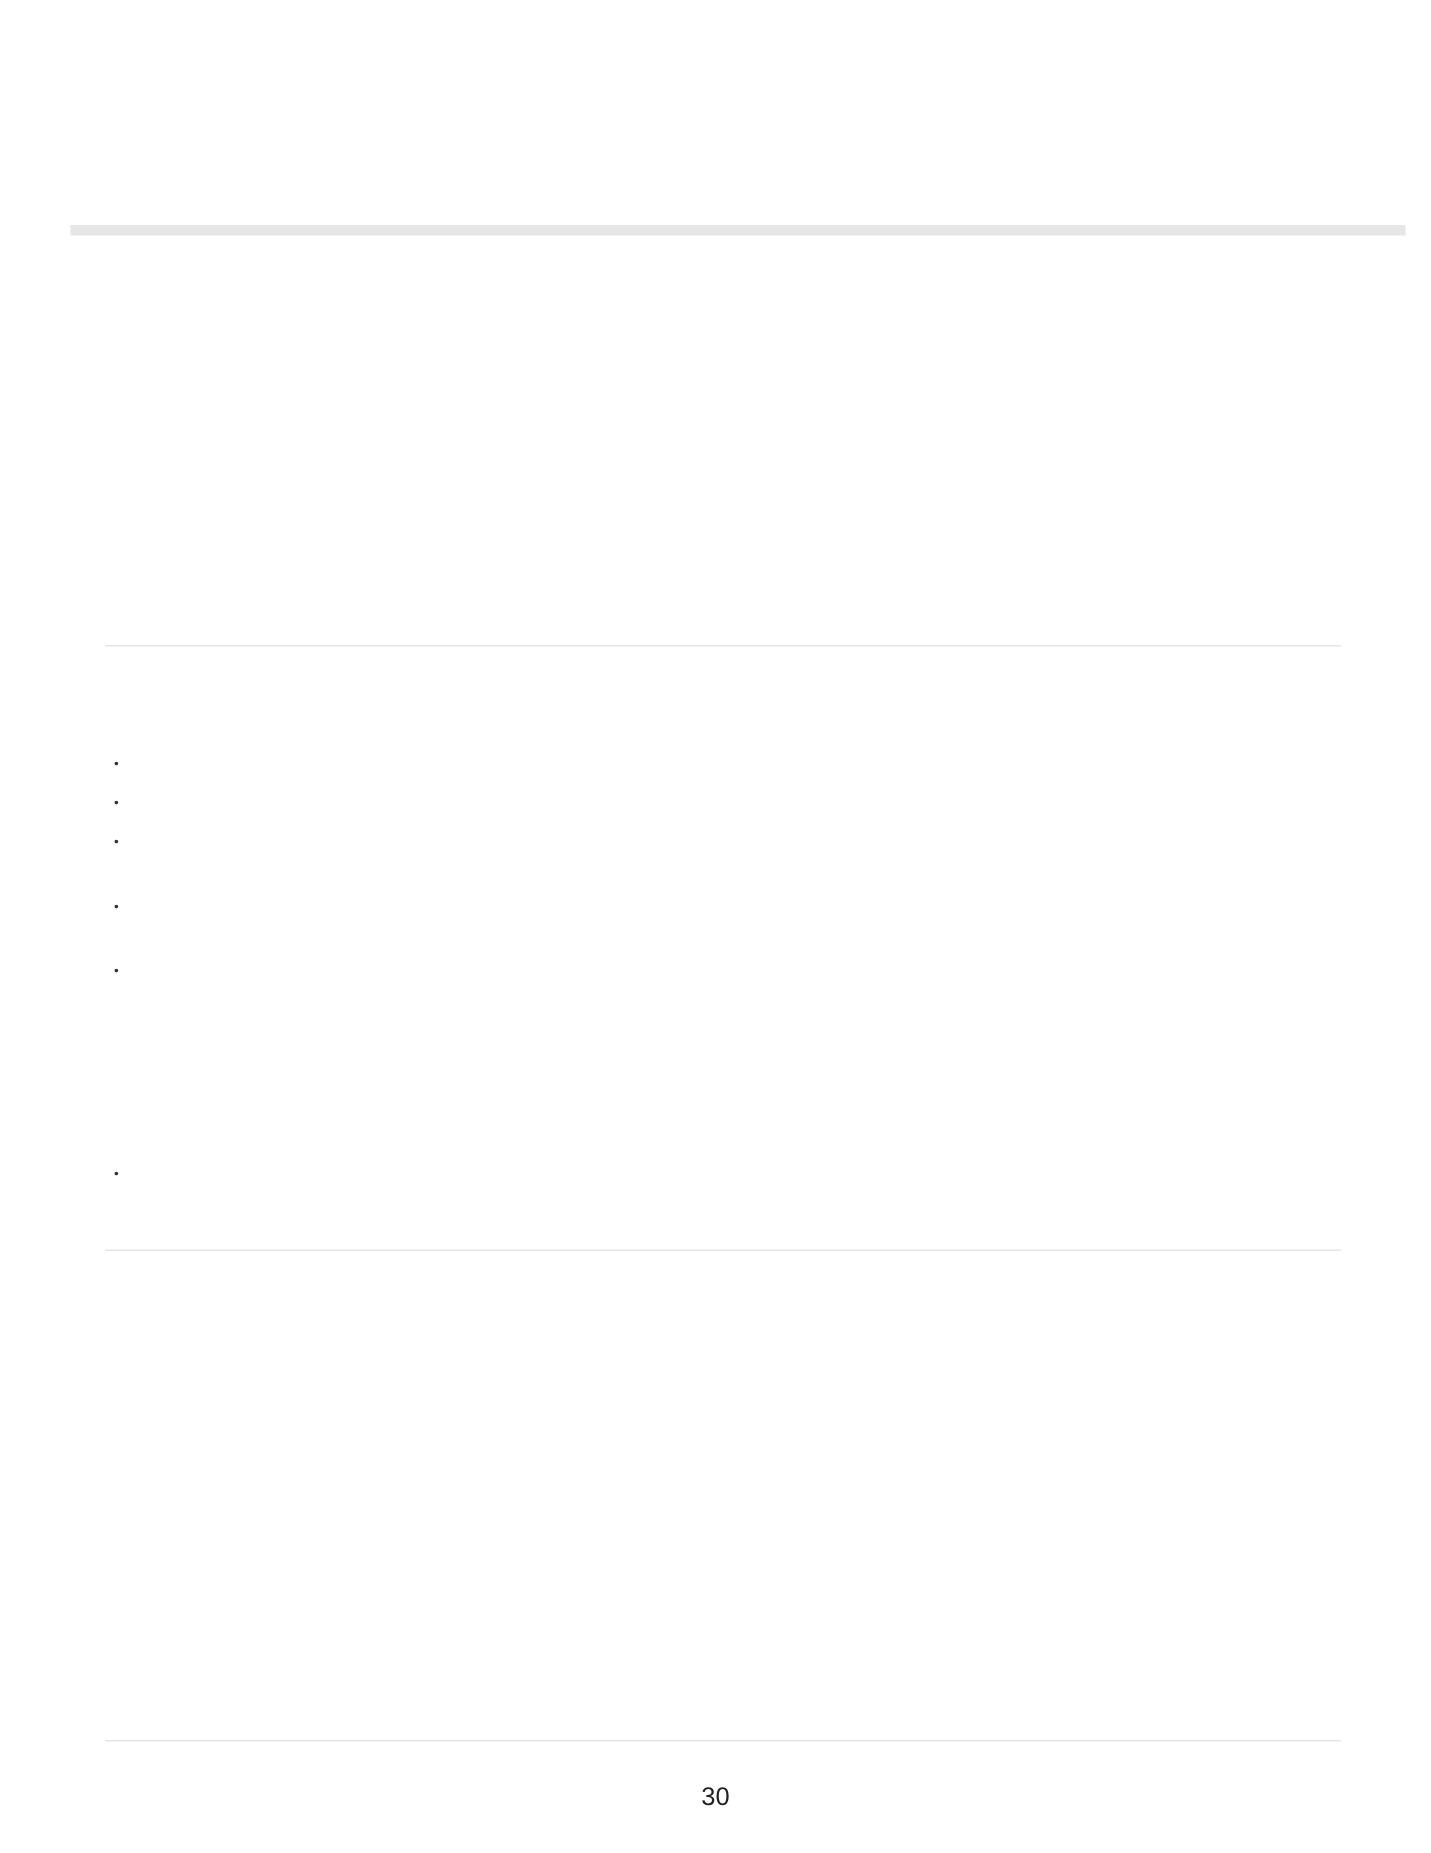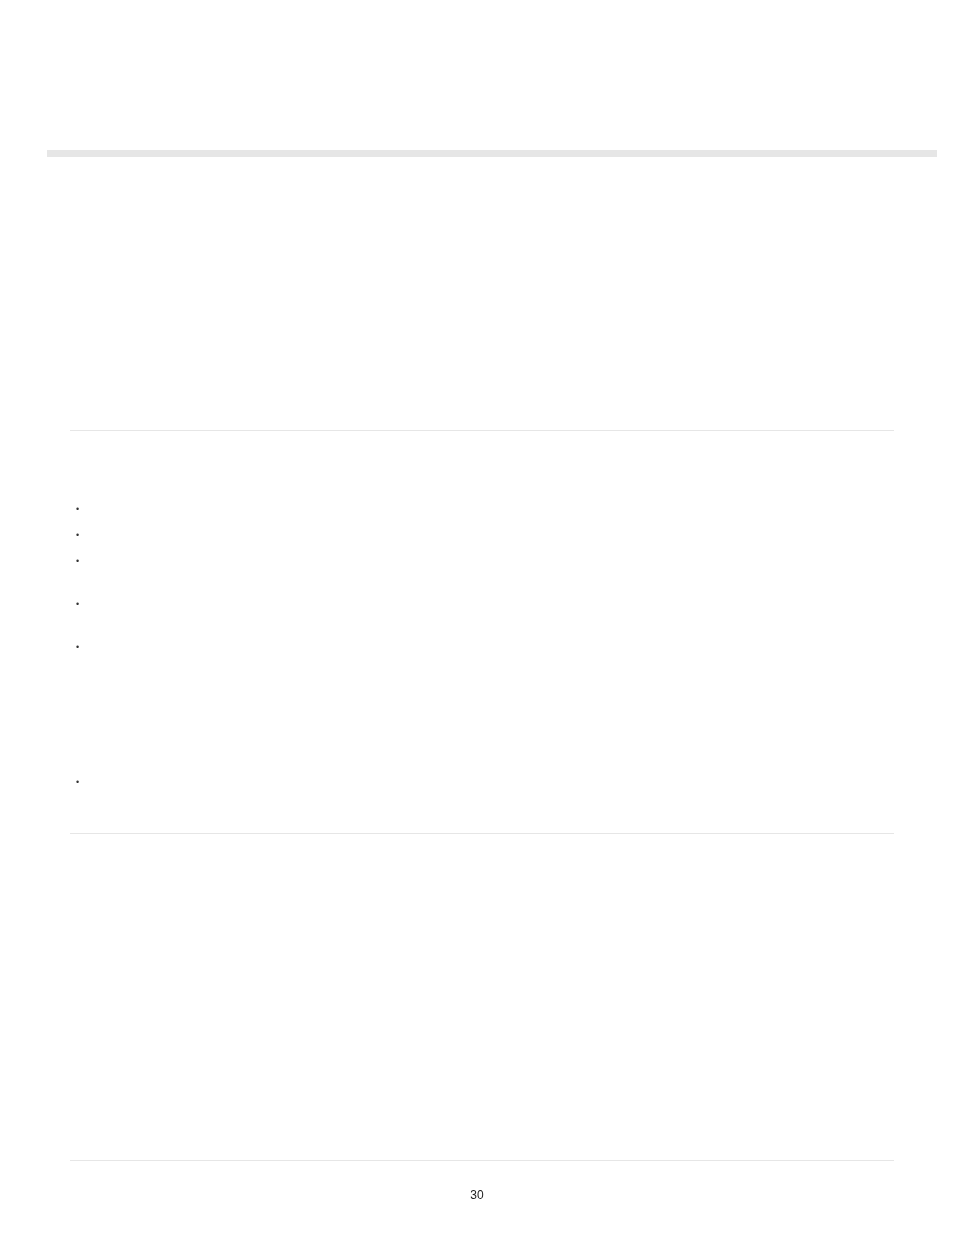--- a/index.html
+++ b/index.html
@@ -3,21 +3,21 @@
 <meta charset="utf-8">
 <style>
   html,body{margin:0;padding:0;background:#fff}
   .page{width:954px;height:1235px;position:relative;background:#fff;margin:0 auto;font-family:Arial,Helvetica,sans-serif;color:#222}
   .top-bar{position:absolute;left:47px;top:150px;width:890px;height:7px;background:#e6e6e6}
   .hr1{position:absolute;left:70px;top:430px;width:824px;border-top:1px solid #e6e6e6}
   .hr2{position:absolute;left:70px;top:833px;width:824px;border-top:1px solid #e6e6e6}
   .hr3{position:absolute;left:70px;top:1160px;width:824px;border-top:1px solid #e6e6e6}
   .bullets{position:absolute;left:76px;font-size:9px;line-height:1;color:#333}
   .b1{top:505px}.b2{top:531px}.b3{top:557px}.b4{top:600px}.b5{top:643px}.b6{top:778px}
-  .pnum{position:absolute;left:0;right:0;top:1188px;text-align:center;font-size:12px;color:#222}
+  .pnum{position:absolute;left:0;right:0;top:1188px;text-align:center;font-size:17px;color:#222}
 </style>
 </head>
 <body>
 
 <div class="page">
   <div class="top-bar"></div>
   <div class="hr1"></div>
 
   <div class="bullets b1">•</div>
   <div class="bullets b2">•</div>

